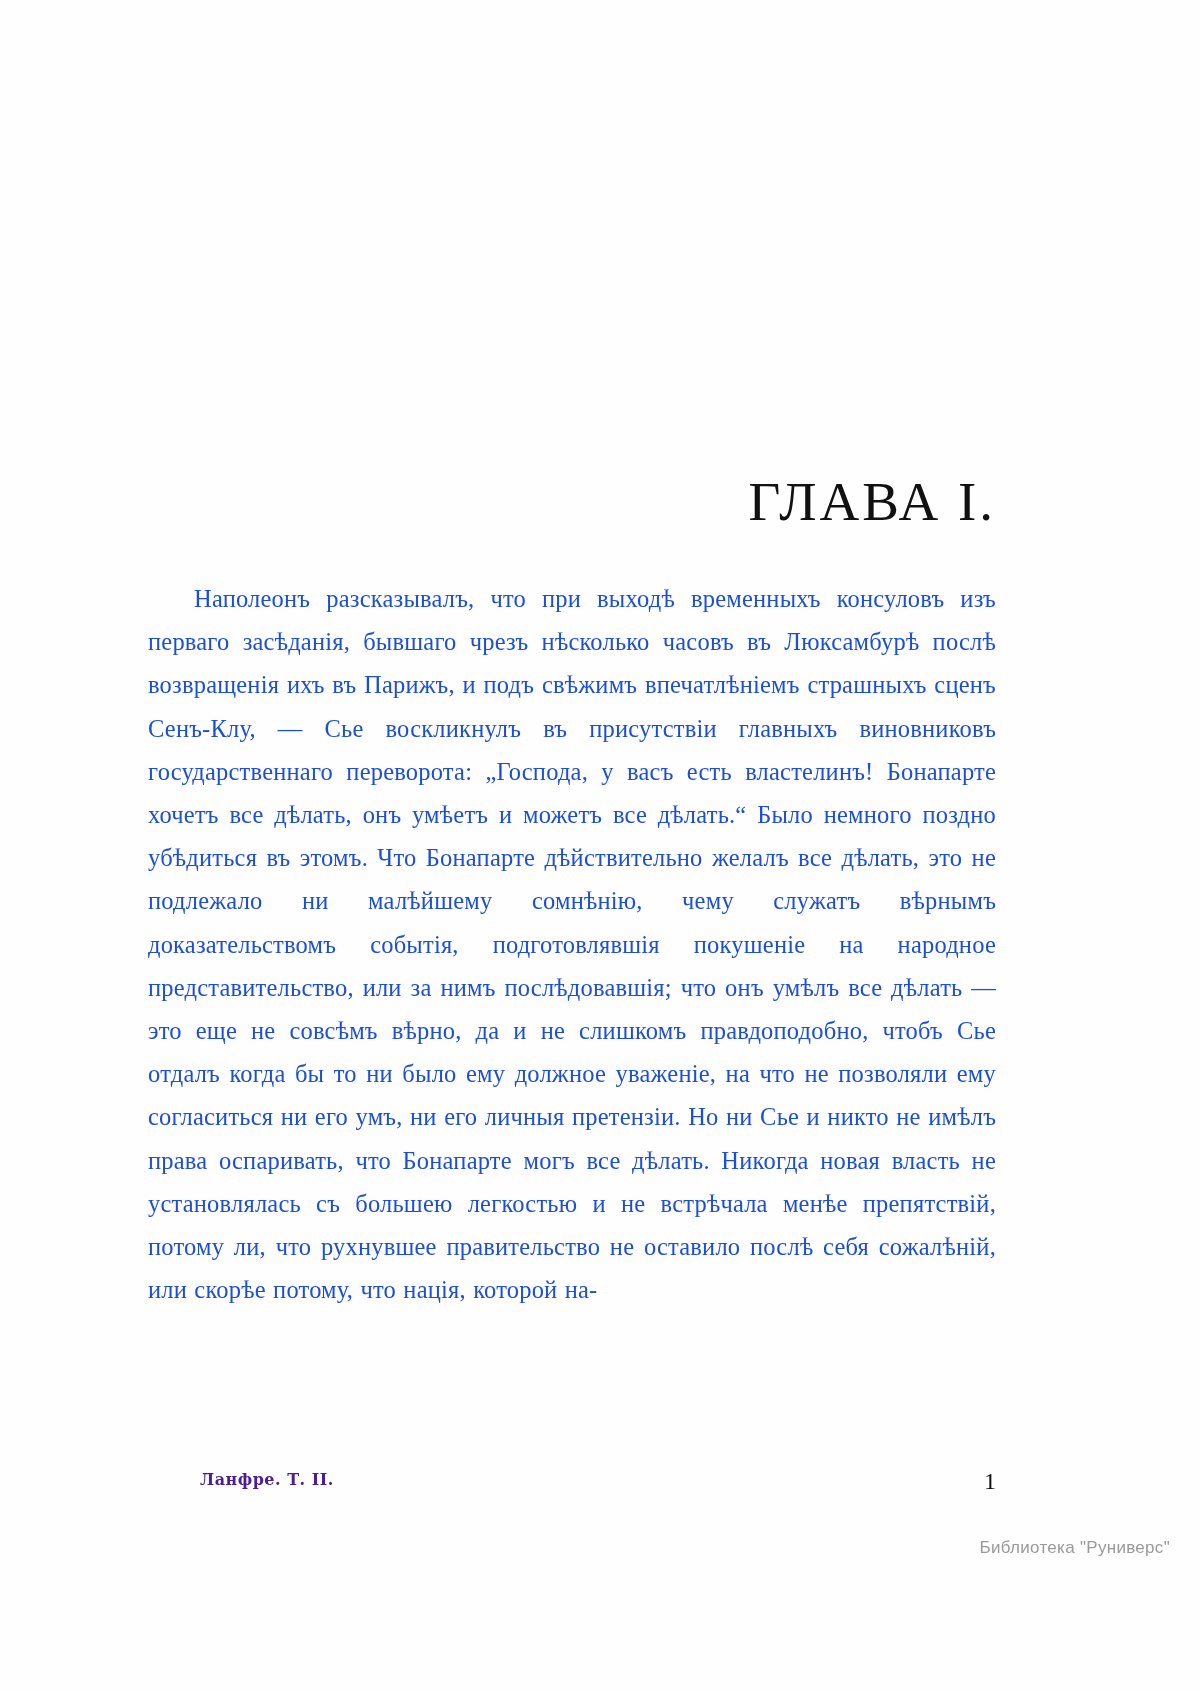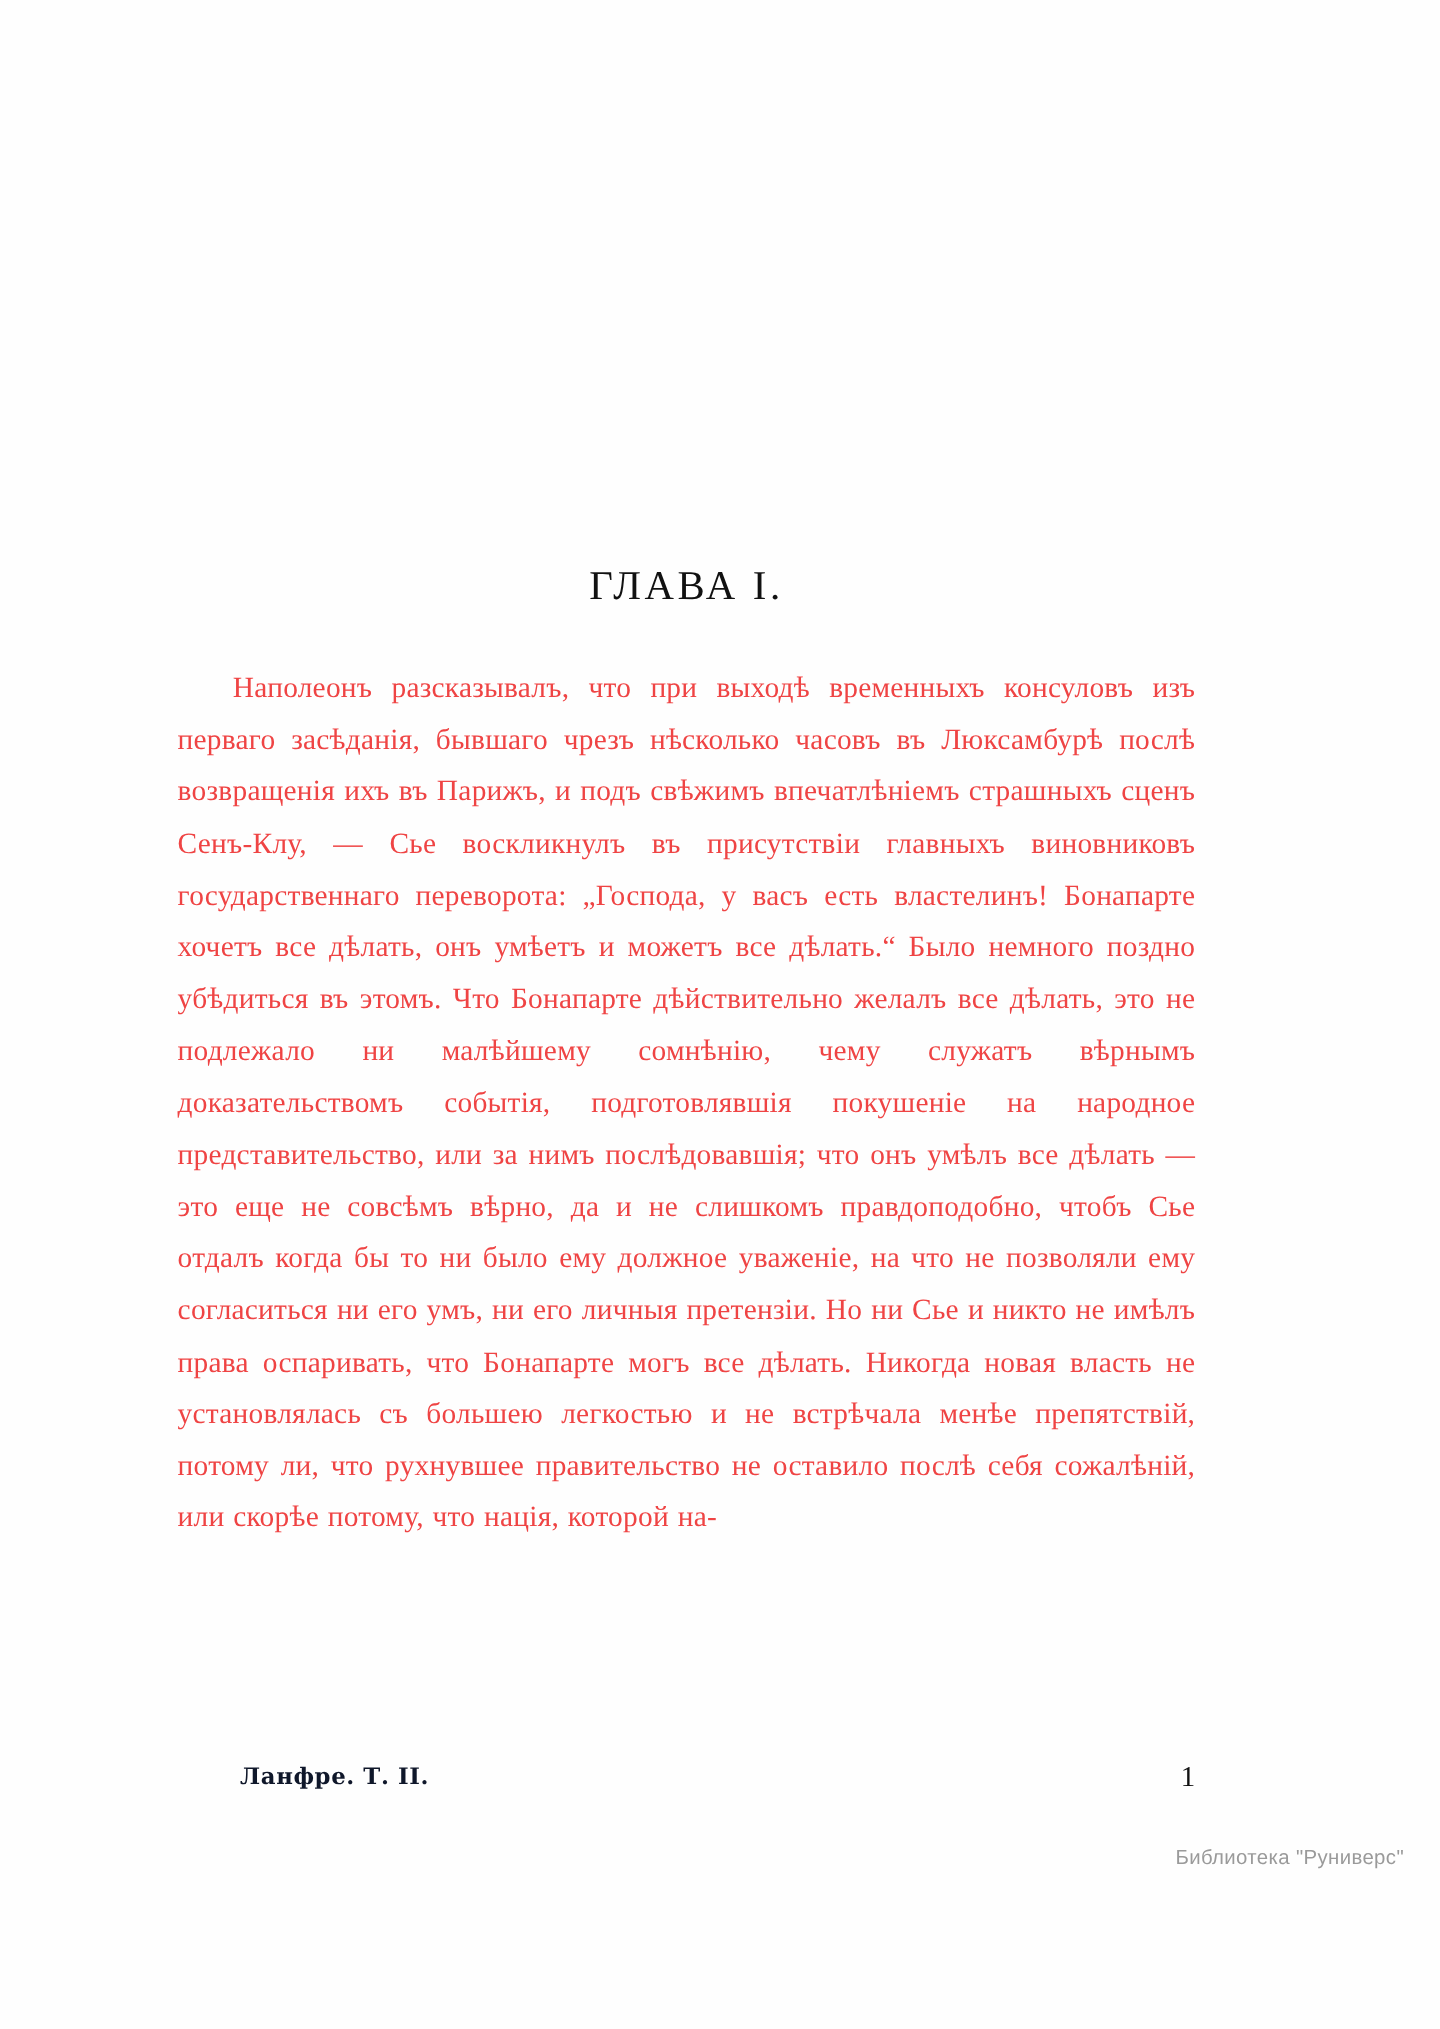--- a/index.html
+++ b/index.html
@@ -23,23 +23,23 @@
     height: 1691px;
     background: #fefefe;
   }
   .content {
     position: absolute;
     left: 148px;
     top: 470px;
     width: 848px;
   }
   .chapter-title {
-    text-align: center;
+    text-align: right;
     font-family: "Liberation Serif", serif;
-    font-size: 34px;
+    font-size: 55px;
     letter-spacing: 3px;
     font-weight: normal;
     margin: 0 0 0 0;
     color: #111;
   }
   .chapter-subtitle {
     text-align: center;
     font-family: "DejaVu Serif", serif;
     font-size: 21px;
     font-weight: bold;
@@ -47,39 +47,39 @@
     margin: 62px 0 0 0;
     color: #111;
   }
   .body-text {
     margin: 44px 0 0 0;
     font-size: 24.5px;
     line-height: 43.2px;
     text-align: justify;
     text-justify: inter-word;
     text-indent: 46px;
-    color: #ef4444;
+    color: #1d4ed8;
     letter-spacing: 0.2px;
     word-spacing: 1px;
   }
   .footer {
     position: absolute;
     left: 148px;
     top: 1470px;
     width: 848px;
     height: 34px;
   }
   .footer-left {
     position: absolute;
     left: 52px;
     top: 0;
     font-family: "DejaVu Serif", serif;
-    font-size: 19px;
+    font-size: 16px;
     font-weight: bold;
-    color: #0f172a;
+    color: #4c1d95;
     letter-spacing: 0.5px;
   }
   .footer-right {
     position: absolute;
     right: 0;
     top: -2px;
     font-size: 24px;
     color: #111;
   }
   .watermark {

